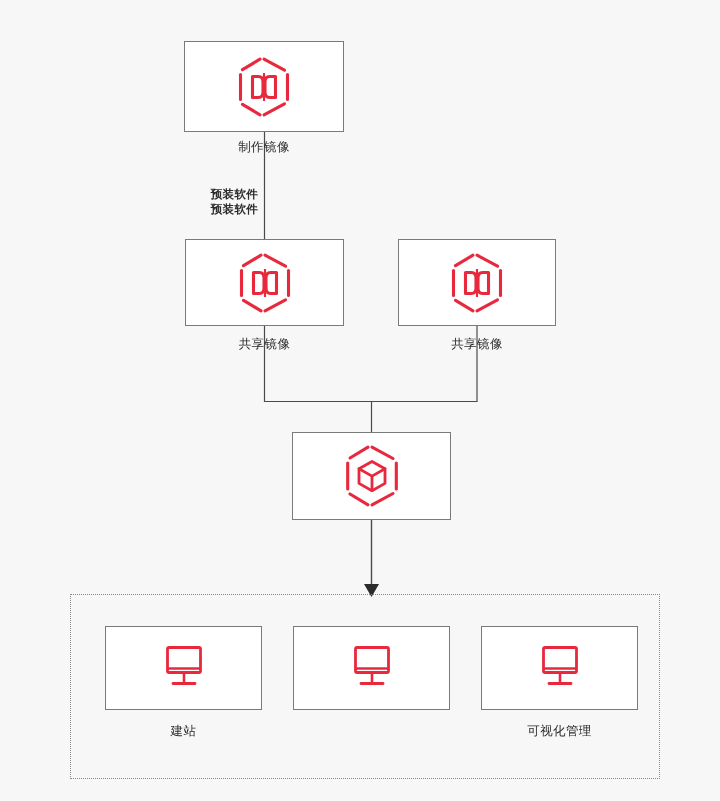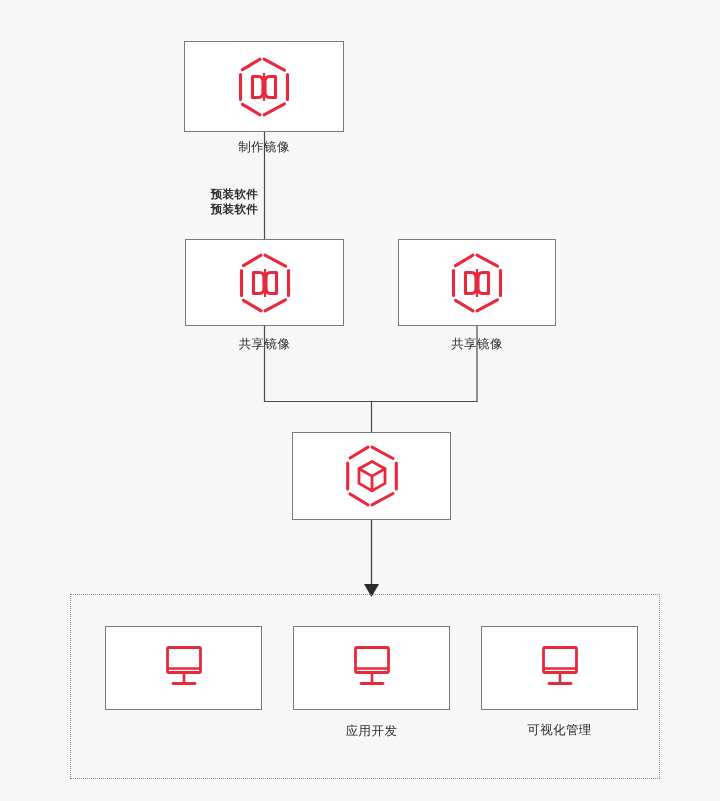--- a/index.html
+++ b/index.html
@@ -179,38 +179,38 @@
   <div class="node-box" style="left:105px; top:615px; width:157px; height:84px;">
     <span>
       <svg class="icon-svg" width="50" height="46" viewBox="0 0 50 46">
         <rect x="8.5" y="2.5" width="33" height="25" rx="1.6" fill="none" stroke="#e8283c" stroke-width="2.8"></rect>
         <line x1="8.5" y1="23.5" x2="41.5" y2="23.5" stroke="#e8283c" stroke-width="2.4"></line>
         <line x1="25" y1="27.5" x2="25" y2="37" stroke="#e8283c" stroke-width="2.6"></line>
         <line x1="14" y1="38.5" x2="36" y2="38.5" stroke="#e8283c" stroke-width="2.8" stroke-linecap="round"></line>
       </svg>
     </span>
   </div>
+  <div class="node-label" style="left:105px; top:712px; width:157px;">建站</div>
 
   <div class="node-box" style="left:293px; top:615px; width:157px; height:84px;">
     <span>
       <svg class="icon-svg" width="50" height="46" viewBox="0 0 50 46">
         <rect x="8.5" y="2.5" width="33" height="25" rx="1.6" fill="none" stroke="#e8283c" stroke-width="2.8"></rect>
         <line x1="8.5" y1="23.5" x2="41.5" y2="23.5" stroke="#e8283c" stroke-width="2.4"></line>
         <line x1="25" y1="27.5" x2="25" y2="37" stroke="#e8283c" stroke-width="2.6"></line>
         <line x1="14" y1="38.5" x2="36" y2="38.5" stroke="#e8283c" stroke-width="2.8" stroke-linecap="round"></line>
       </svg>
     </span>
   </div>
-  <div class="node-label" style="left:293px; top:712px; width:157px;">应用开发</div>
 
   <div class="node-box" style="left:481px; top:615px; width:157px; height:84px;">
     <span>
       <svg class="icon-svg" width="50" height="46" viewBox="0 0 50 46">
         <rect x="8.5" y="2.5" width="33" height="25" rx="1.6" fill="none" stroke="#e8283c" stroke-width="2.8"></rect>
         <line x1="8.5" y1="23.5" x2="41.5" y2="23.5" stroke="#e8283c" stroke-width="2.4"></line>
         <line x1="25" y1="27.5" x2="25" y2="37" stroke="#e8283c" stroke-width="2.6"></line>
         <line x1="14" y1="38.5" x2="36" y2="38.5" stroke="#e8283c" stroke-width="2.8" stroke-linecap="round"></line>
       </svg>
     </span>
   </div>
-  <div class="node-label" style="left:481px; top:712px; width:157px;font-family:Liberation Mono, monospace;">可视化管理</div>
+  <div class="node-label" style="left:481px; top:712px; width:157px;">可视化管理</div>
 
 </div>
 
 </body></html>

